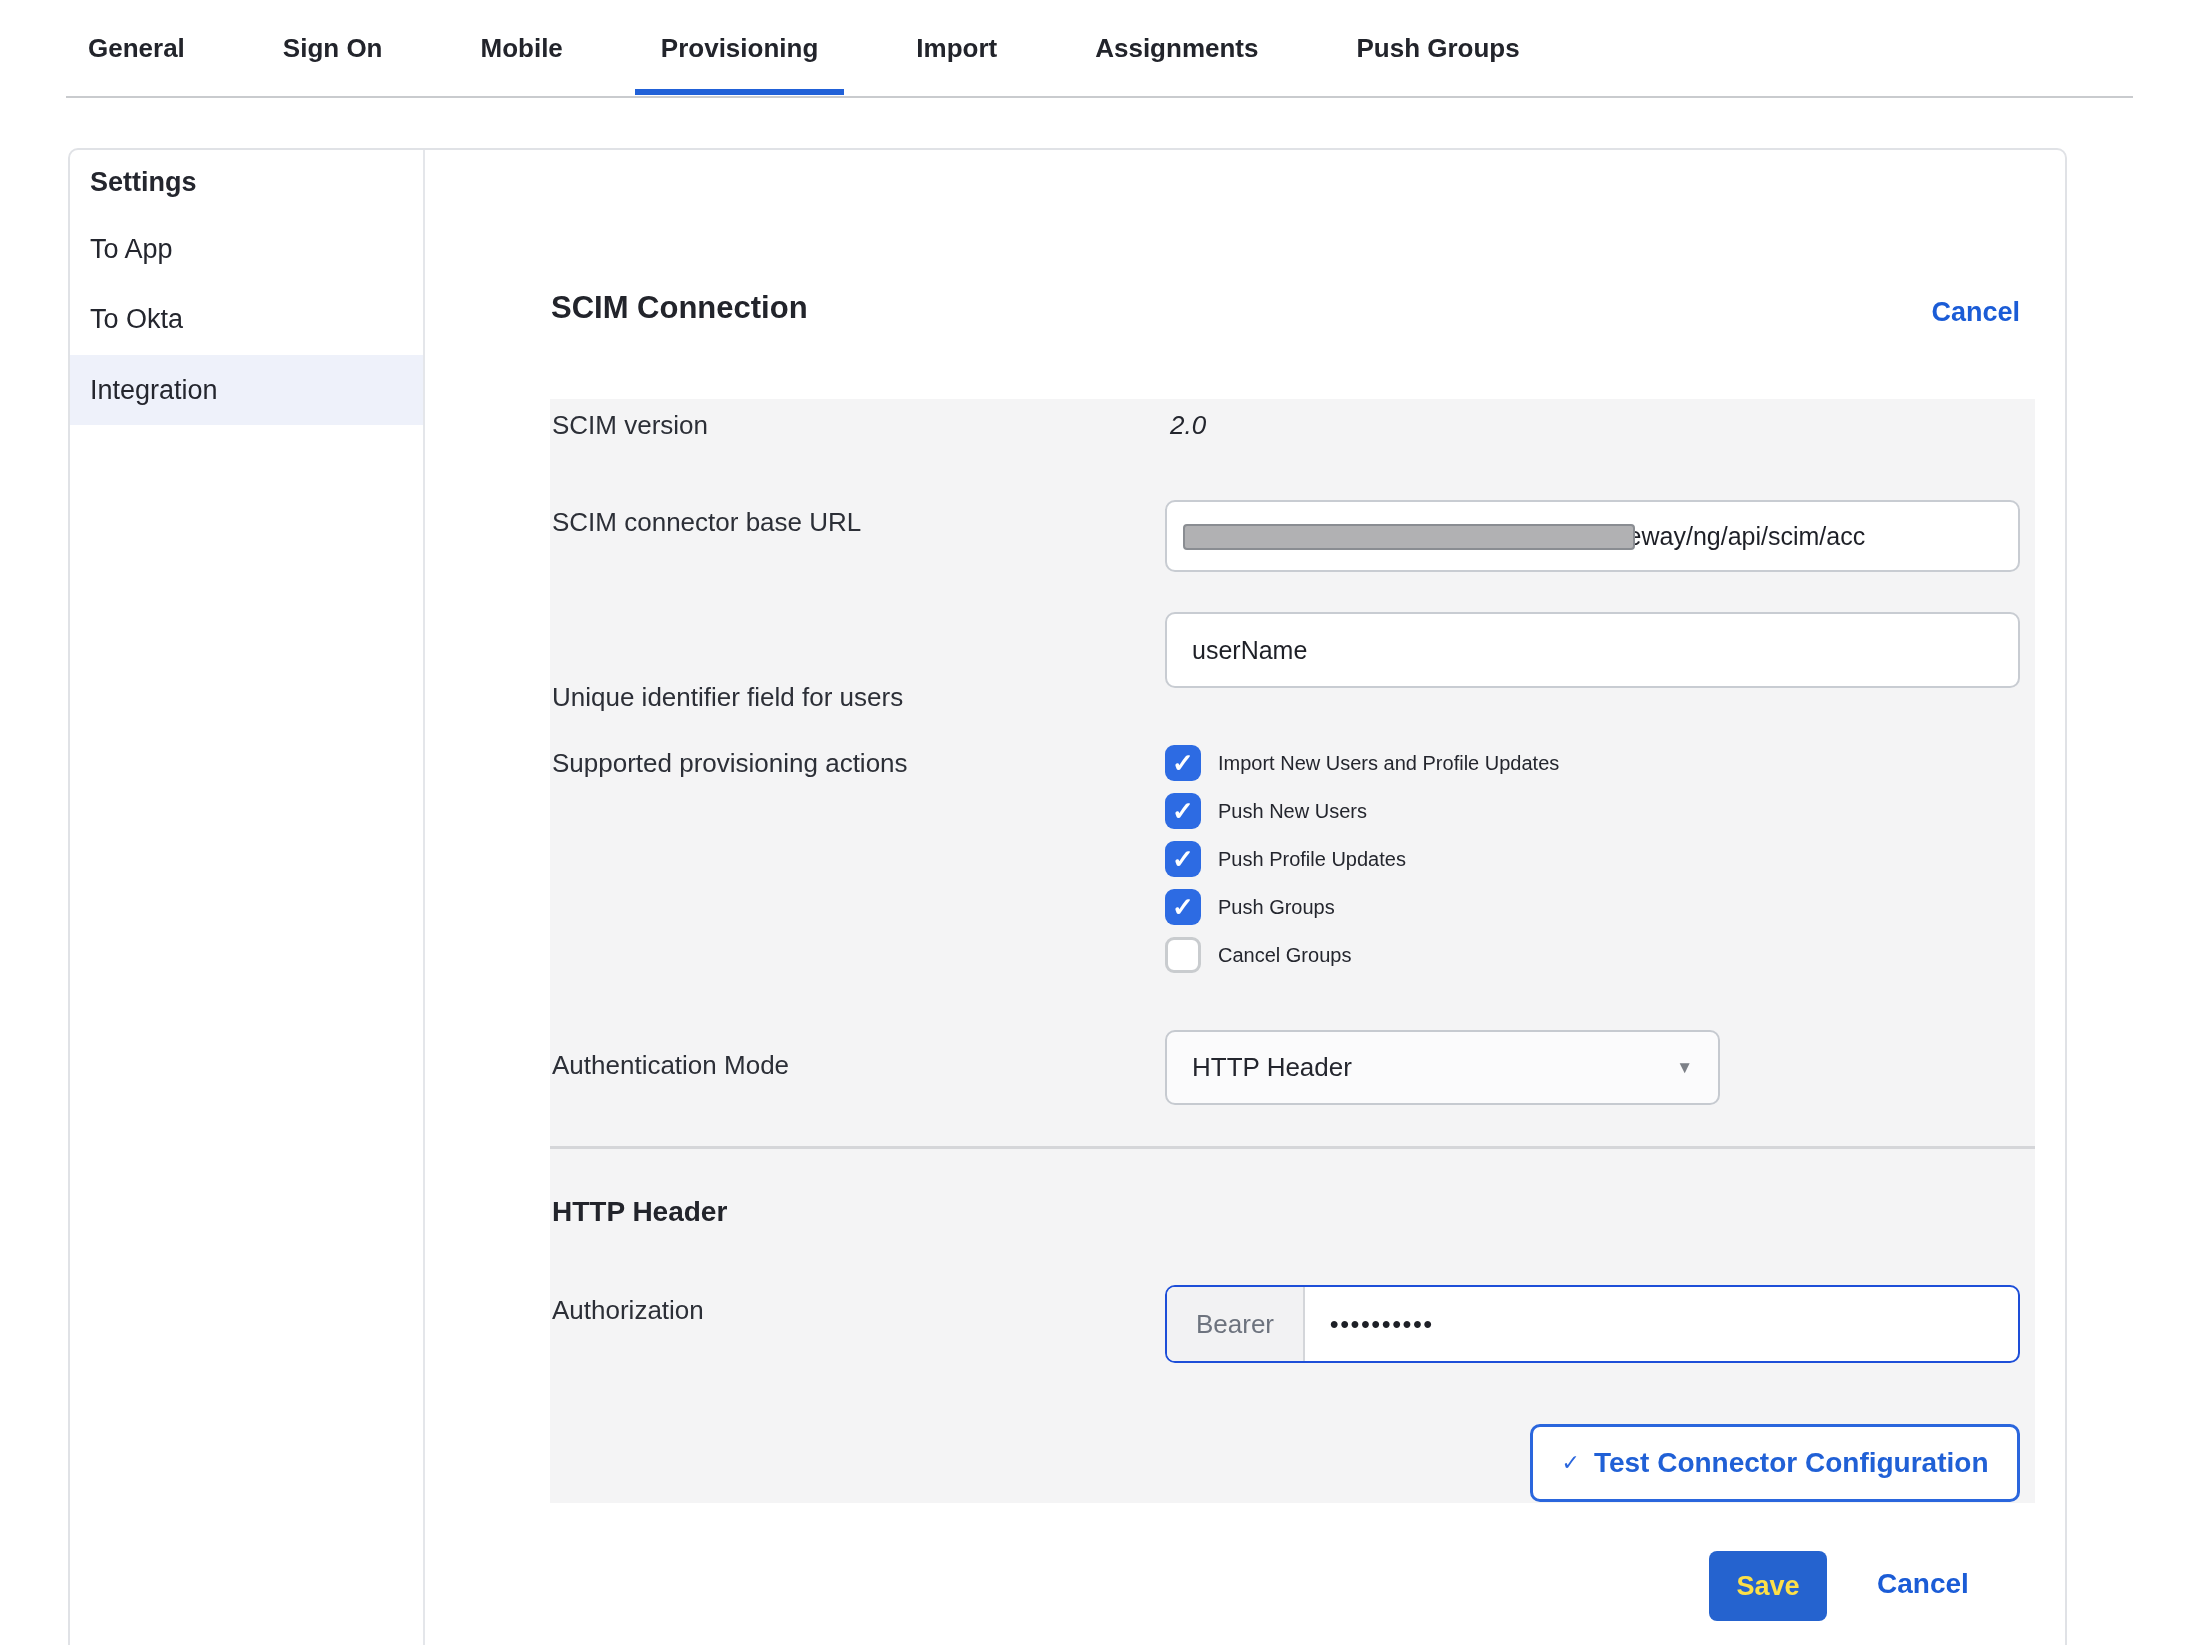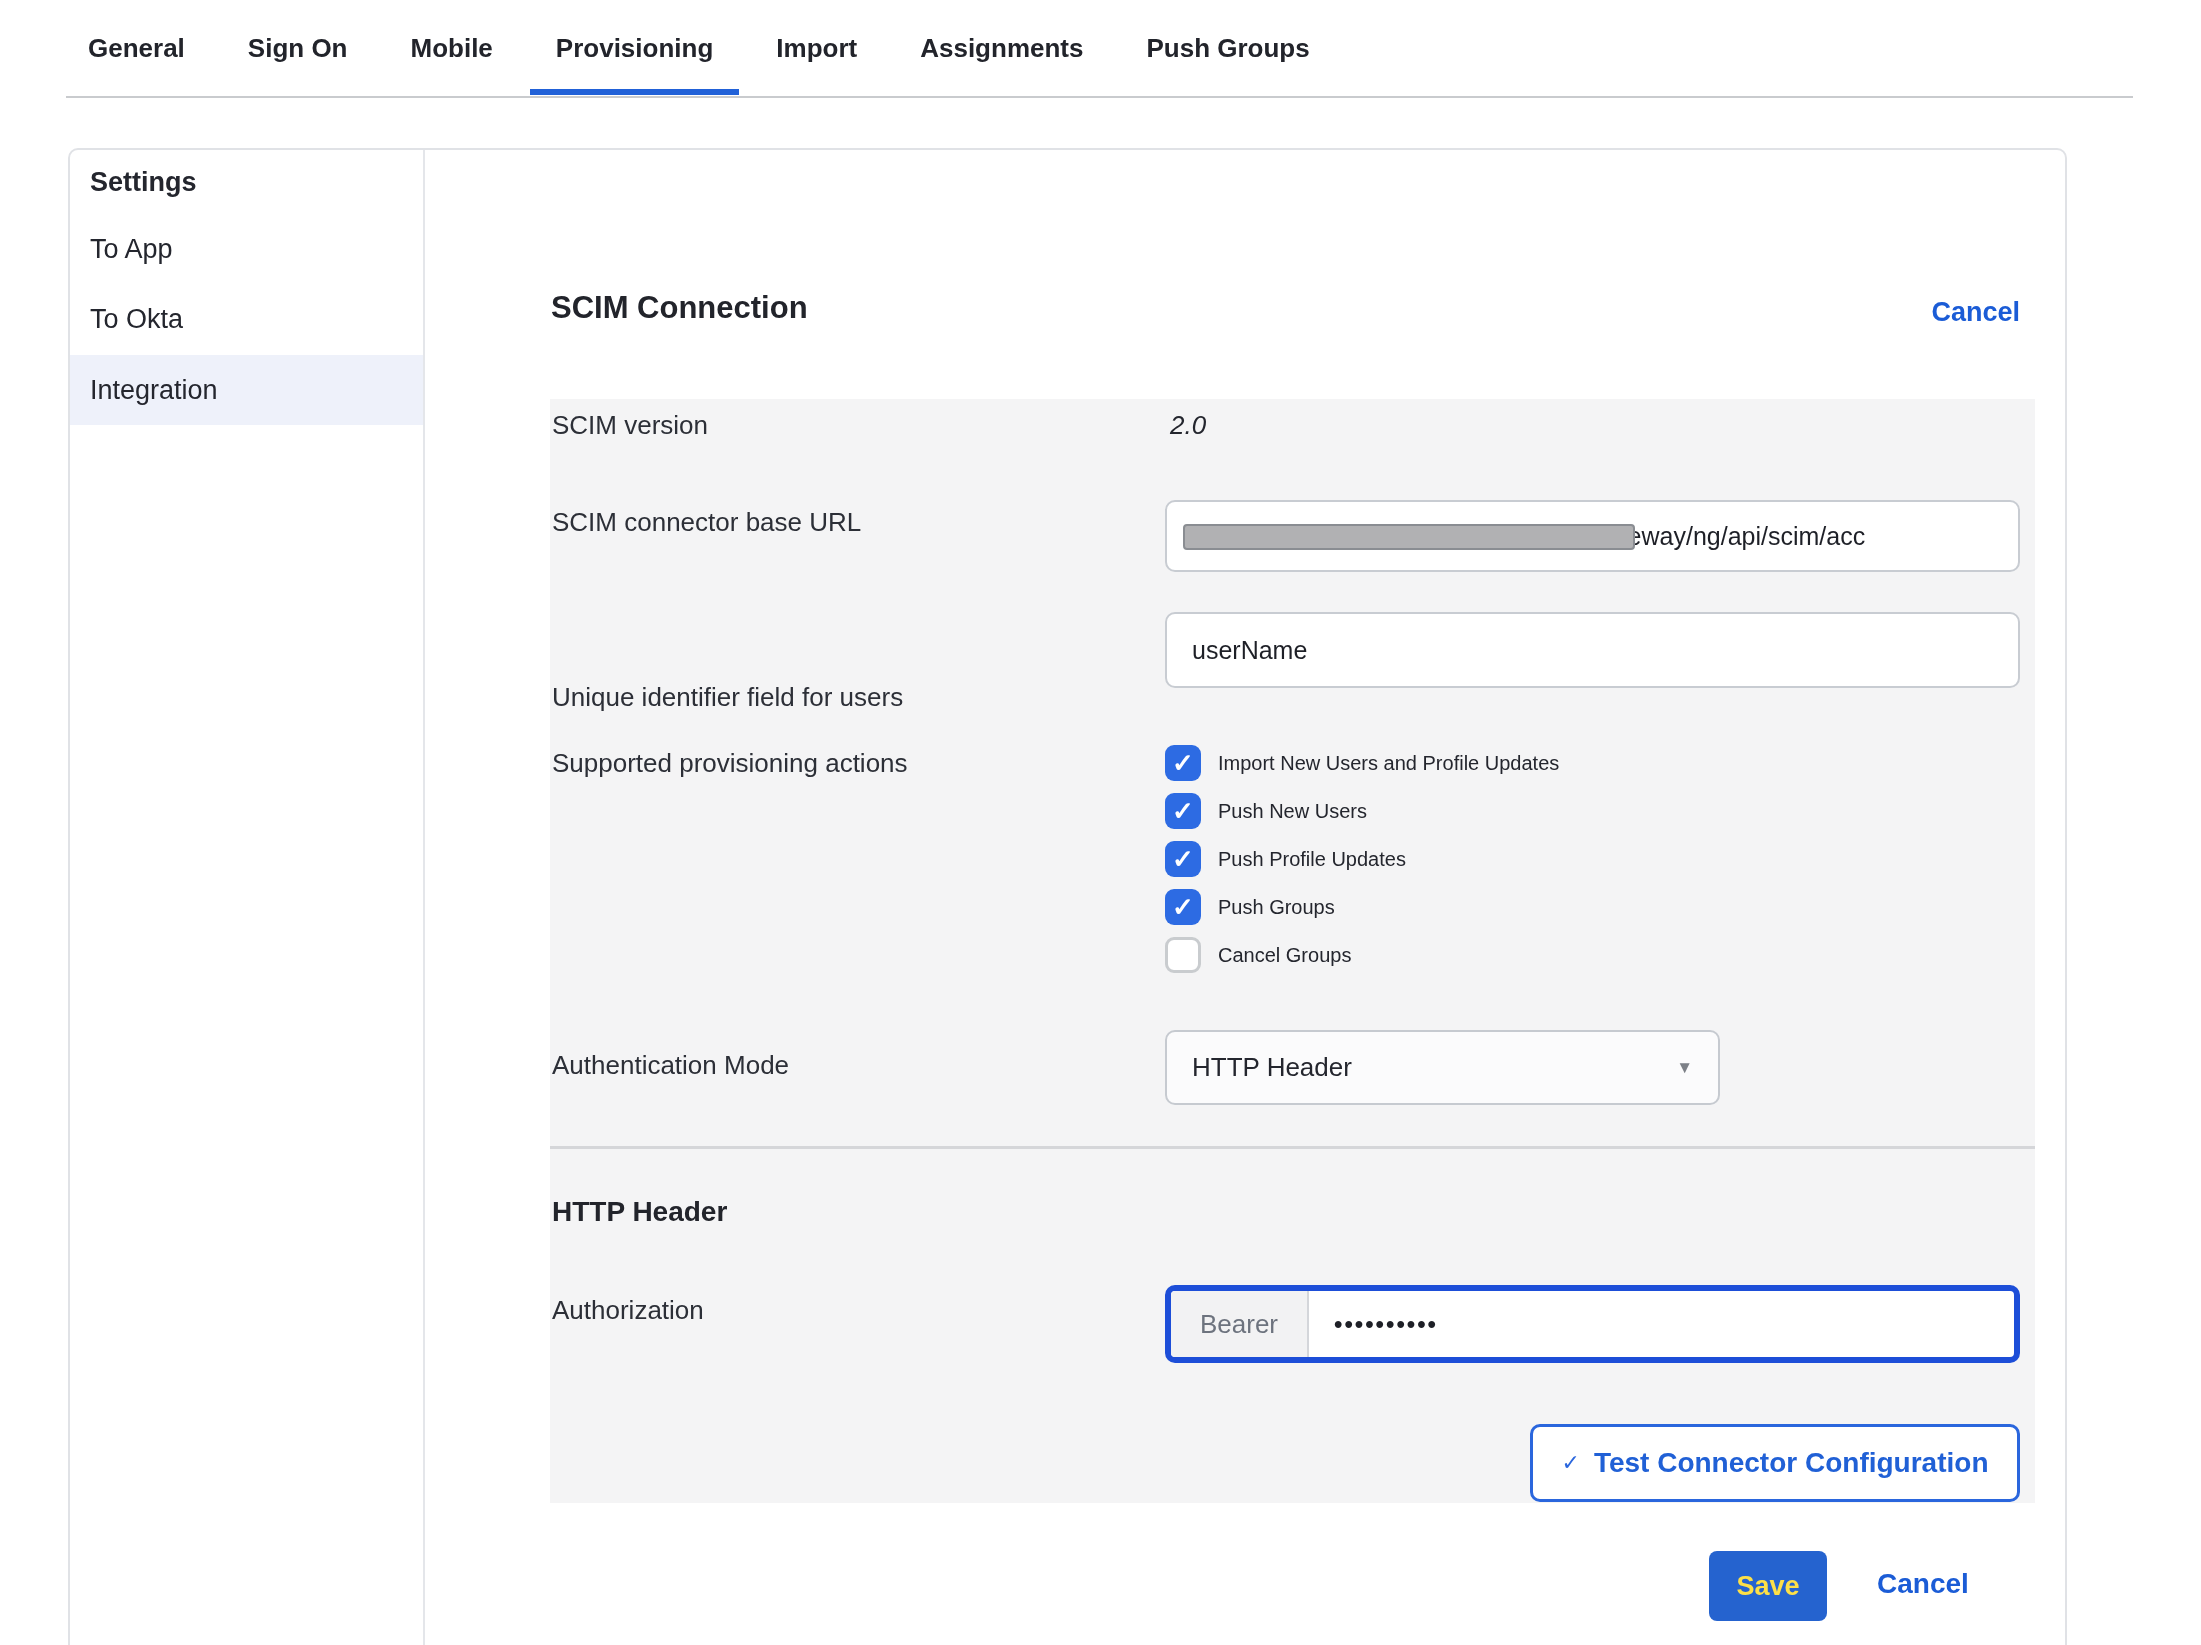--- a/index.html
+++ b/index.html
@@ -3,21 +3,21 @@
 <meta charset="utf-8">
 <style>
   * { margin:0; padding:0; box-sizing:border-box; }
   html,body { width:2201px; height:1645px; background:#ffffff; overflow:hidden;
               font-family:"Liberation Sans", sans-serif; color:#24262e; }
   .page { position:relative; width:2201px; height:1645px; background:#fff; }
 
   
   .tabbar { position:absolute; left:0; top:0; width:2201px; height:98px; background:#fff; }
   .tabbar-border { position:absolute; left:66px; top:96px; width:2067px; height:2px; background:#c9cbce; }
-  .tabs { position:absolute; left:88px; top:0; height:96px; display:flex; align-items:center; gap:63px; }
+  .tabs { position:absolute; left:88px; top:0; height:96px; display:flex; align-items:center; gap:98px; }
   .tab { position:relative; font-size:26px; font-weight:700; color:#22242b; cursor:pointer;
          height:96px; display:flex; align-items:center; white-space:nowrap; }
   .tab.active .tab-underline { position:absolute; left:-26px; right:-26px; bottom:1px; height:6px;
          background:#2161d8; display:block; }
   .tab-underline { display:none; }
 
   
   .panel { position:absolute; left:68px; top:148px; width:1999px; height:1520px;
            border:2px solid #e0e2e6; border-radius:10px; background:#fff; }
   .sidebar-divider { position:absolute; left:423px; top:150px; width:2px; height:1495px; background:#e4e6ea; }
@@ -65,21 +65,21 @@
 
   
   .dropdown { position:absolute; left:1165px; top:1030px; width:555px; height:75px;
               background:#fbfbfc; border:2px solid #c6cad0; border-radius:10px; cursor:pointer;
               display:flex; align-items:center; padding:0 25px; font-size:26px; color:#24262e; }
   .dropdown .caret { margin-left:auto; font-size:17px; color:#7c8087; }
 
   
   .hh-title { position:absolute; left:552px; top:1196px; font-size:28px; font-weight:700; color:#22242b; }
   .bearer-field { position:absolute; left:1165px; top:1285px; width:855px; height:78px; background:#fff;
-                  border:6px solid #1d4ed8; border-radius:10px; display:flex; overflow:hidden; }
+                  border:2px solid #1d4ed8; border-radius:10px; display:flex; overflow:hidden; }
   .bearer-seg { width:138px; flex:0 0 138px; background:#f2f2f3; border-right:2px solid #d4d6da;
                 display:flex; align-items:center; justify-content:center;
                 font-size:26px; color:#6d737e; }
   .bearer-val { flex:1; display:flex; align-items:center; padding-left:25px;
                 font-size:24px; font-weight:700; letter-spacing:2px; color:#1e2027; }
 
   
   .test-btn { position:absolute; left:1530px; top:1424px; width:490px; height:78px; background:#fff;
               border:3px solid #2a66dd; border-radius:10px; cursor:pointer;
               display:flex; align-items:center; justify-content:center; gap:14px; }

